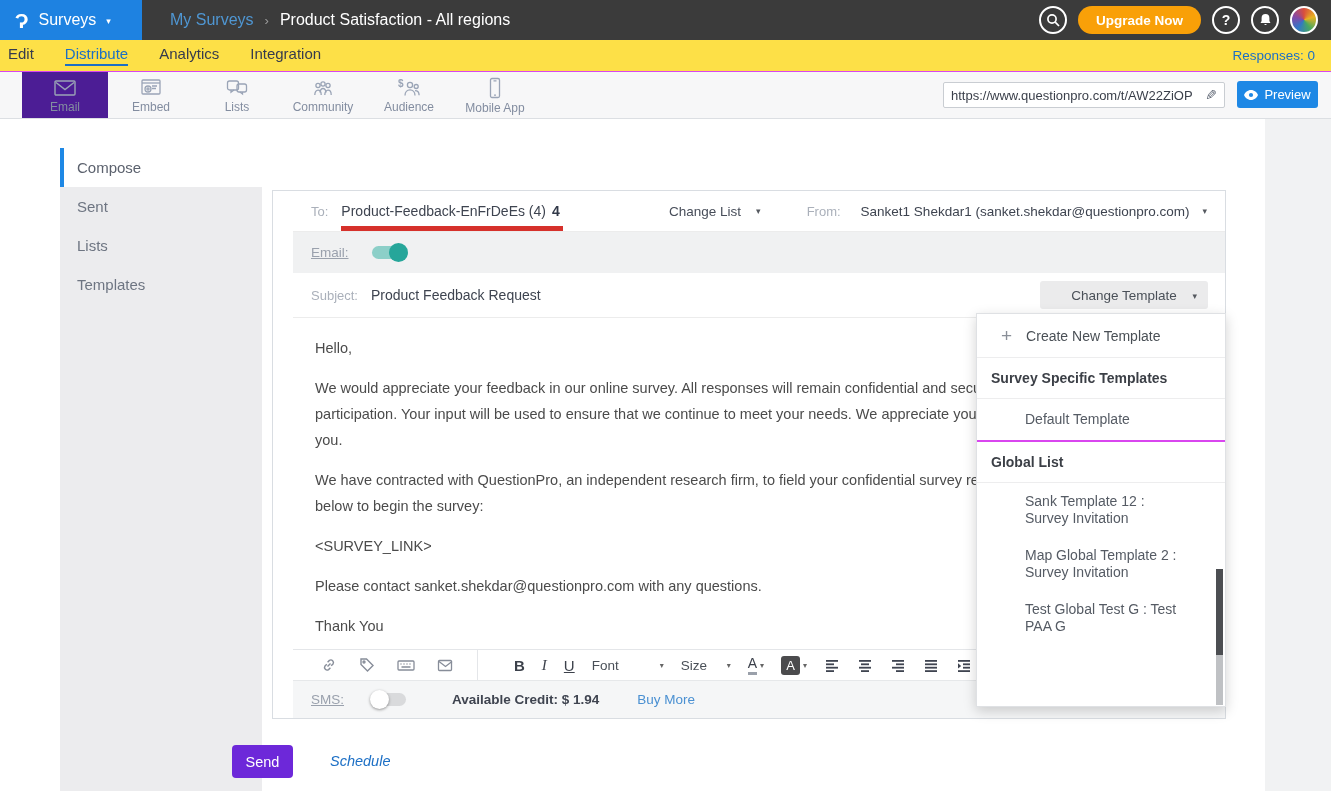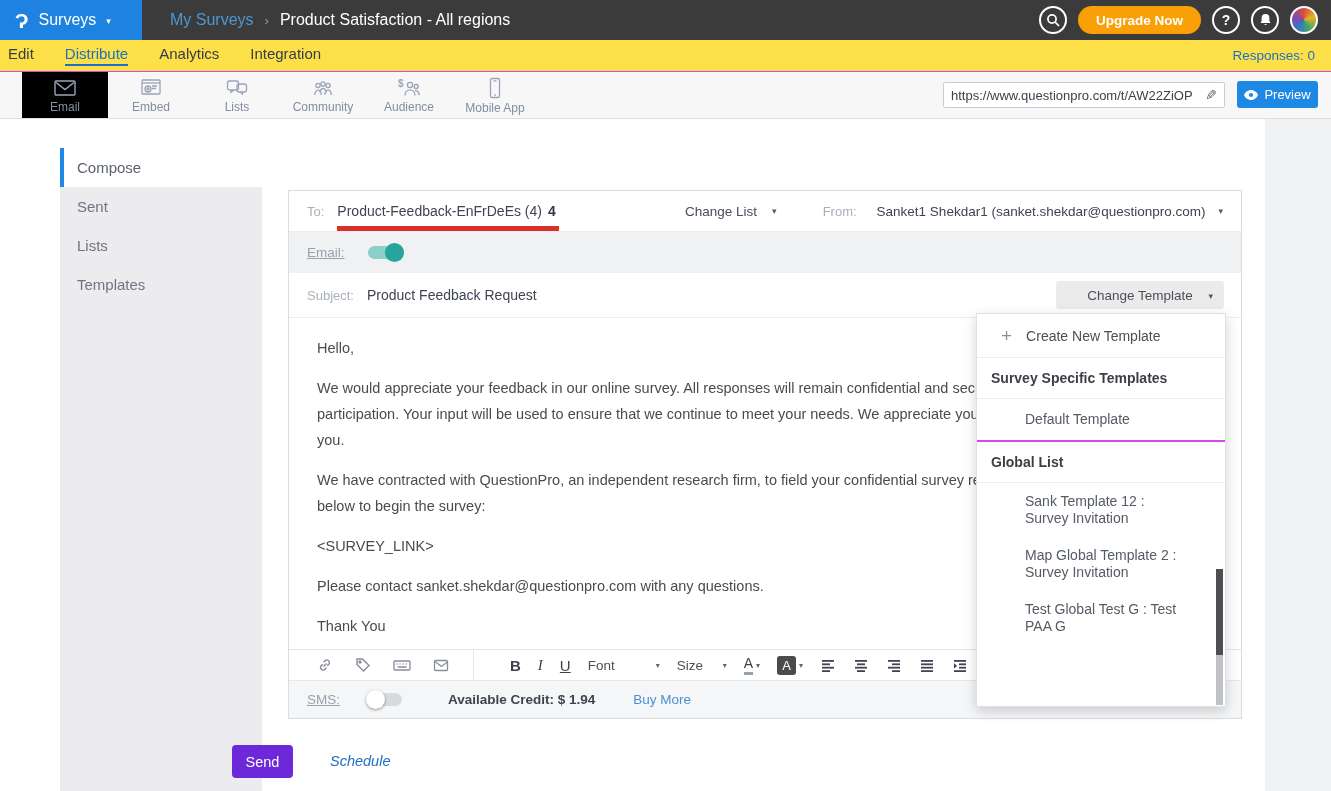--- a/index.html
+++ b/index.html
@@ -26,34 +26,34 @@
   
   .tabs { position:absolute; top:40px; left:0; right:0; height:32px; background:#fde047; display:flex; align-items:center; padding-left:8px; border-bottom:1px solid #d946ef; z-index:4; }
   .tab { margin-right:31px; font-size:15px; color:#363b4d; cursor:pointer; }
   .tab span { display:inline-block; padding-bottom:2px; border-bottom:2px solid transparent; }
   .tab.active { color:#1c6fc5; }
   .tab.active span { border-bottom-color:#1c6fc5; }
   .responses { margin-left:auto; padding-right:16px; font-size:13.5px; color:#1c6fc5; }
   
   .channelbar { position:absolute; top:72px; left:0; right:0; height:47px; background:#f7f7f8; border-bottom:1px solid #dcdfe3; display:flex; align-items:stretch; padding-left:22px; z-index:3; }
   .channel { width:86px; display:flex; flex-direction:column; align-items:center; justify-content:center; gap:1px; cursor:pointer; }
-  .channel.active { background:#000000; }
+  .channel.active { background:#4c1d95; }
   .channel-label { font-size:12px; color:#838da0; white-space:nowrap; }
   .url-group { position:absolute; left:943px; top:10px; width:282px; height:26px; background:#fff; border:1px solid #c9cdd2; border-radius:2px; display:flex; align-items:center; }
   .url-input { flex:1; min-width:0; border:none; outline:none; background:transparent; font-size:13px; color:#3a3f4a; padding:0 2px 0 7px; font-family:inherit; }
   .pencil-btn { width:26px; text-align:center; color:#5a6270; font-size:14px; cursor:pointer; transform:scaleX(-1); }
   .preview-btn { position:absolute; left:1237px; top:9px; width:81px; height:27px; background:#1e88e5; border:none; border-radius:3px; color:#fff; font-size:13px; display:flex; align-items:center; justify-content:center; gap:6px; cursor:pointer; font-family:inherit; }
   
   .content { position:absolute; top:119px; left:0; right:0; bottom:0; background:#fff; }
   .right-strip { position:absolute; top:0; left:1265px; right:0; bottom:0; background:#f1f2f3; }
   .sidebar { position:absolute; left:60px; top:29px; width:202px; bottom:0; background:#ececee; }
   .side-item { height:39px; display:flex; align-items:center; padding-left:17px; font-size:15px; color:#6e7582; cursor:pointer; }
   .side-item.active { background:#fff; border-left:4px solid #1e88e5; padding-left:13px; color:#5c626e; }
   
-  .compose-panel { position:absolute; left:288px; top:71px; width:954px; background:#fff; border:1px solid #d9dde2; }
+  .compose-panel { position:absolute; left:272px; top:71px; width:954px; background:#fff; border:1px solid #d9dde2;padding-left:20px; }
   .to-row { height:41px; display:flex; align-items:center; padding:0 18px; border-bottom:1px solid #ececec; position:relative; }
   .to-label { font-size:13px; color:#aab0ba; margin-right:13px; }
   .to-value-wrap { position:relative; height:100%; display:flex; align-items:center; gap:6px; cursor:pointer; }
   .to-value { font-size:14px; color:#3e4450; }
   .to-count { font-size:14px; color:#323949; font-weight:700; }
   .to-redbar { position:absolute; left:0; right:-3px; bottom:0; height:5px; background:#d6312b; }
   .change-list { margin-left:auto; display:flex; align-items:center; gap:15px; font-size:13.5px; color:#474d59; cursor:pointer; }
   .from-group { display:flex; align-items:center; margin-left:46px; cursor:pointer; }
   .from-label { font-size:13px; color:#aab0ba; margin-right:20px; }
   .from-value { font-size:13.5px; color:#3e4450; }
@@ -64,21 +64,21 @@
   .toggle { position:relative; width:34px; height:13px; border-radius:7px; margin-left:15px; cursor:pointer; }
   .toggle .knob { position:absolute; top:-3px; width:19px; height:19px; border-radius:50%; }
   .toggle.on { background:#8ccfc8; } .toggle.on .knob { right:-2px; background:#26a69a; }
   .toggle.off { background:#d9dadc; } .toggle.off .knob { left:-2px; background:#fff; box-shadow:0 1px 3px rgba(0,0,0,.4); }
   .subject-row { height:44px; display:flex; align-items:center; padding:0 18px; position:relative; }
   .subject-label { font-size:13px; color:#aab0ba; margin-right:13px; }
   .subject-value { font-size:14px; color:#3e4450; }
   .change-template-btn { position:absolute; right:17px; top:8px; width:168px; height:28px; background:#ebebec; border:none; border-radius:3px; font-size:13.5px; color:#4a5058; cursor:pointer; font-family:inherit; }
   .change-template-btn .caret-d { position:absolute; right:11px; top:10px; }
   .body-area { height:332px; padding:17px 20px; border-top:1px solid #ececec; overflow:hidden; }
-  .body-area p { margin:0 8px 14px; font-size:14.5px; line-height:26px; color:#4b4b4b; }
+  .body-area p { margin:0 2px 14px; font-size:14.5px; line-height:26px; color:#4b4b4b; }
   
   .editor-bar { height:31px; border-top:1px solid #e4e6e9; display:flex; align-items:center; }
   .merge-group { width:185px; height:100%; border-right:1px solid #e4e6e9; display:flex; align-items:center; gap:20px; padding-left:27px; }
   .merge-group .micon { display:flex; cursor:pointer; }
   .fmt-group { display:flex; align-items:center; padding-left:36px; gap:17px; }
   .fmt-btn { cursor:pointer; color:#3c414b; line-height:1; }
   .fmt-b { font-weight:700; font-size:15px; }
   .fmt-i { font-style:italic; font-family:"Liberation Serif", serif; font-size:15px; }
   .fmt-u { text-decoration:underline; font-size:15px; }
   .fmt-select { display:flex; align-items:center; justify-content:space-between; font-size:13.5px; color:#4a5058; cursor:pointer; }

